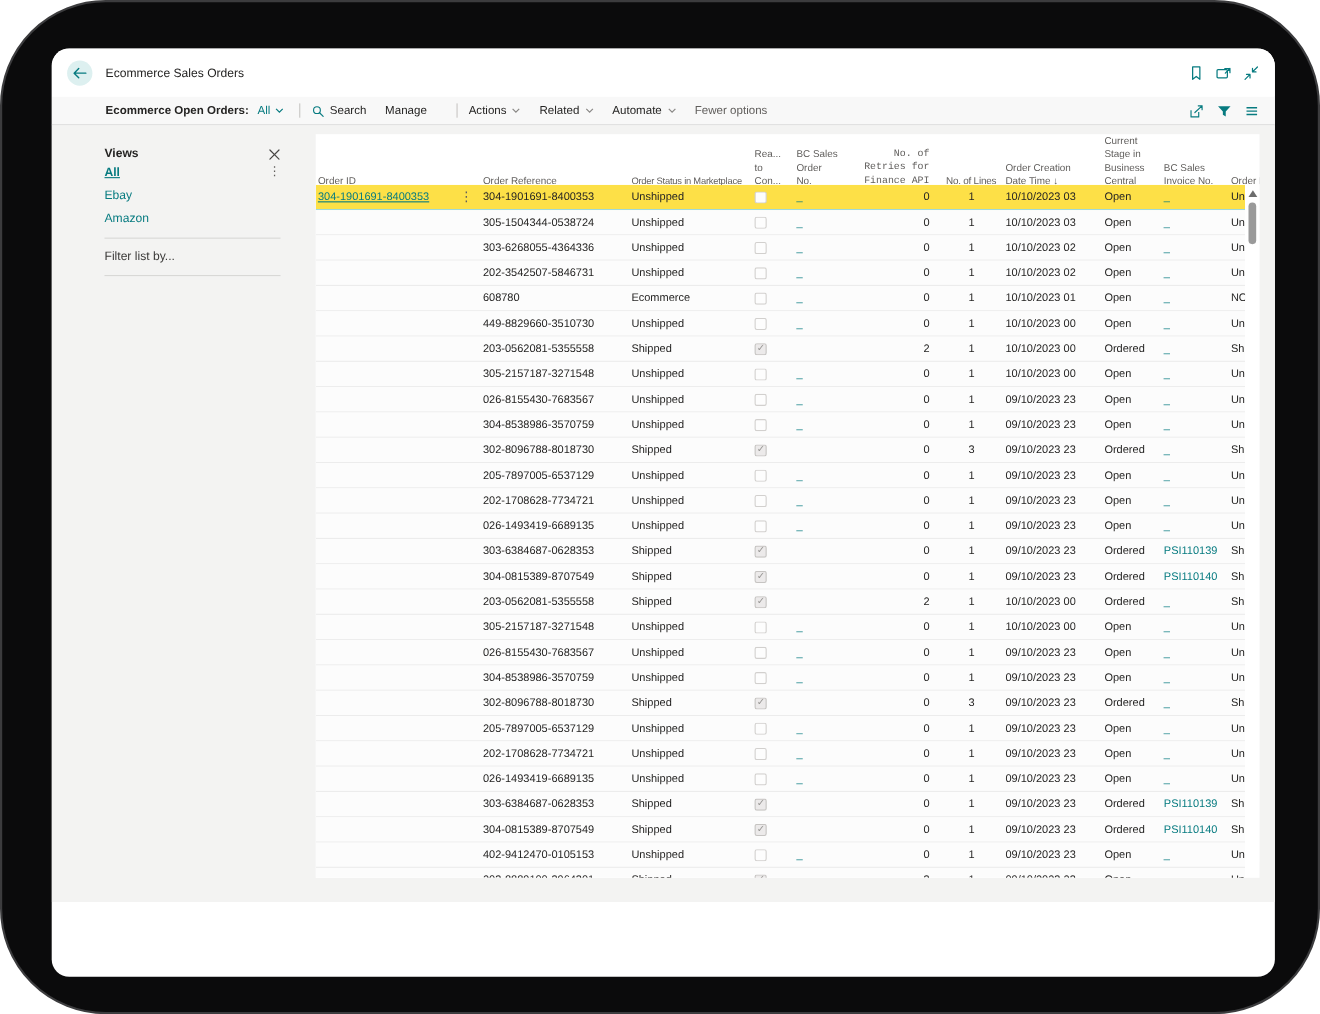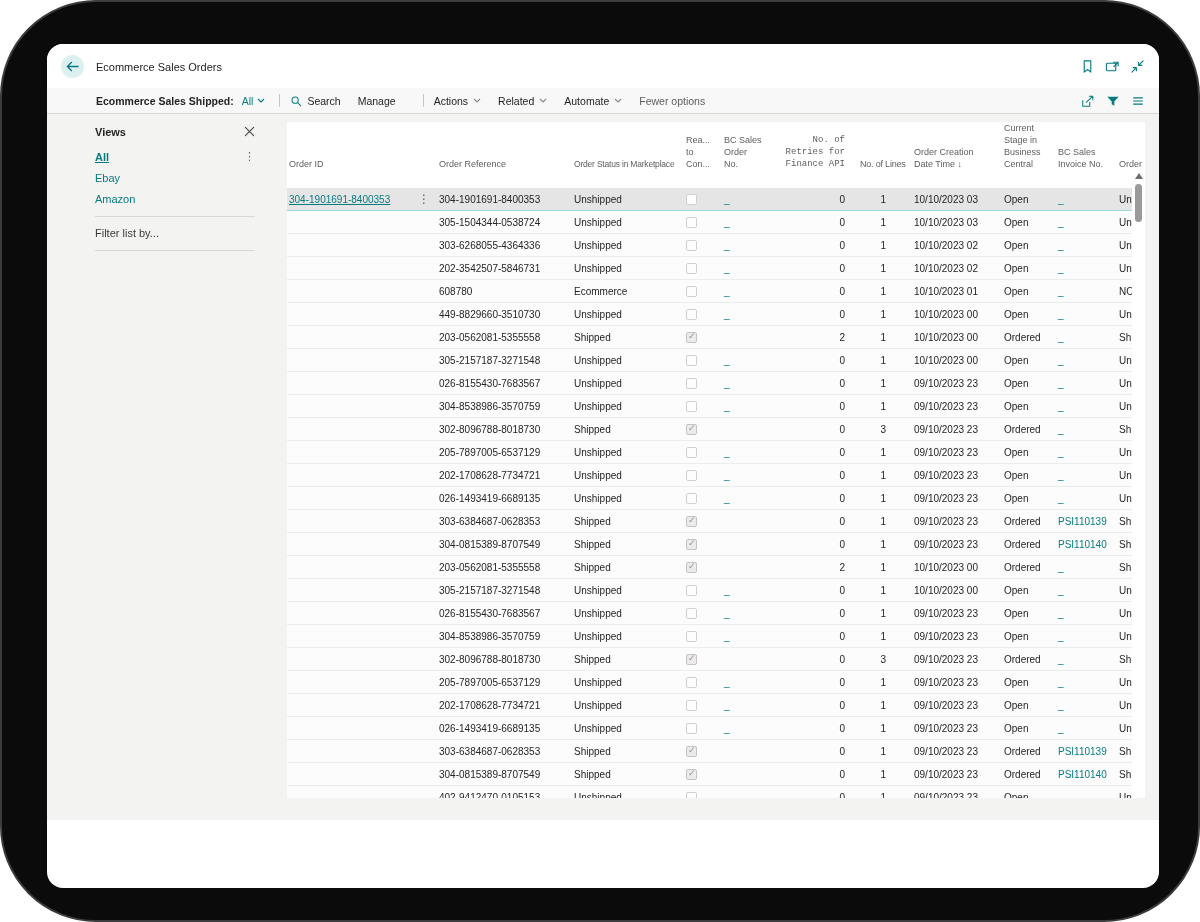--- a/index.html
+++ b/index.html
@@ -25,21 +25,21 @@
   .tb-item{display:flex;align-items:center;gap:5px;margin-right:17px;cursor:pointer;}
   .tb-muted{color:#605e5c;}
   .tb-right{margin-left:auto;display:flex;gap:11px;align-items:center;padding-right:14px;}
   .tb-right .ic{width:14px;height:14px;display:block;}
 
   
   .content{position:absolute;top:70px;left:0;right:0;height:706px;background:#f3f3f2;}
 
   
   .views-panel{position:absolute;left:48px;top:12px;width:160px;}
-  .vp-head{display:flex;justify-content:space-between;align-items:flex-start;height:20px;
+  .vp-head{display:flex;justify-content:space-between;align-items:flex-end;height:20px;
     font-size:11px;font-weight:bold;color:#252423;}
   .vp-item{display:flex;justify-content:space-between;align-items:center;height:21px;
     font-size:11px;color:#077b80;cursor:pointer;}
   .vp-item .lbl.selected{font-weight:bold;text-decoration:underline;}
   .vp-divider{border-top:1px solid #d8d8d6;margin:7px 0 6px 0;}
   .vp-filter{font-size:11px;color:#3b3a39;height:20px;display:flex;align-items:center;cursor:pointer;}
   .dots{color:#605e5c;font-size:11px;line-height:1;}
 
   
   .table-panel{position:absolute;left:240px;top:8px;width:858px;height:676px;background:#fff;overflow:hidden;}
@@ -54,21 +54,21 @@
   .hc.c6{text-align:right;padding-right:5px;font-family:Liberation Mono, monospace;}
   .hc.c7{padding-left:10px;white-space:nowrap;letter-spacing:-0.2px;}
   .hc.c8{padding-left:24px;margin-top:13px;}
   .hc.c9{padding-left:26px;}
   .hc.c10{padding-left:7px;}
   .hc.c11{padding-left:4px;white-space:nowrap;}
 
   .tbody{position:relative;width:845px;overflow:hidden;}
   .row{height:22px;border-bottom:1px solid #ececec;background:#fcfcfc;align-items:center;
     font-size:10px;color:#252423;cursor:pointer;}
-  .row.selected{background:#e5e5e5;border-bottom-color:#9fd8d9;margin-top:20px;}
+  .row.selected{background:#fde047;border-bottom-color:#9fd8d9;}
   .cell{white-space:nowrap;overflow:hidden;}
   .cell.c1{display:flex;align-items:center;padding-left:2px;overflow:visible;}
   .cell.c2,.cell.c3{padding-left:2px;}
   .cell.c5{padding-left:14px;}
   .cell.c6{text-align:right;padding-right:5px;}
   .cell.c7{text-align:right;padding-right:4px;}
   .cell.c8{padding-left:24px;}
   .cell.c9{padding-left:26px;}
   .cell.c10{padding-left:7px;}
   .cell.c11{padding-left:4px;}
@@ -108,21 +108,21 @@
             <rect x="1.5" y="4.5" width="10" height="8" rx="1" fill="none" stroke="#077b80" stroke-width="1.2"></rect>
             <path d="M9 3.5h5 M14 3.5v4 M14 3.5 L9.5 8" stroke="#077b80" stroke-width="1.2" fill="none" stroke-linecap="round"></path>
           </svg>
         <svg class="ic" viewBox="0 0 16 16">
             <path d="M14 2 L9.2 6.8 M9.2 3.4v3.4h3.4 M2 14 L6.8 9.2 M6.8 12.6 V9.2 H3.4" stroke="#077b80" stroke-width="1.2" fill="none" stroke-linecap="round" stroke-linejoin="round"></path>
           </svg>
       </div>
     </div>
 
     <div class="toolbar">
-      <span class="tb-caption">Ecommerce Sales Shipped:</span>
+      <span class="tb-caption">Ecommerce Open Orders:</span>
       <span class="tb-view">
         <span>All</span>
         <svg width="8" height="5" viewBox="0 0 8 5">
             <path d="M1 1l3 3 3-3" stroke="#077b80" fill="none" stroke-width="1.1"></path>
           </svg>
       </span>
       <span class="sep"></span>
       <span class="tb-item">
         <svg width="12" height="12" viewBox="0 0 14 14">
             <circle cx="6" cy="6" r="3.6" fill="none" stroke="#077b80" stroke-width="1.2"></circle>

